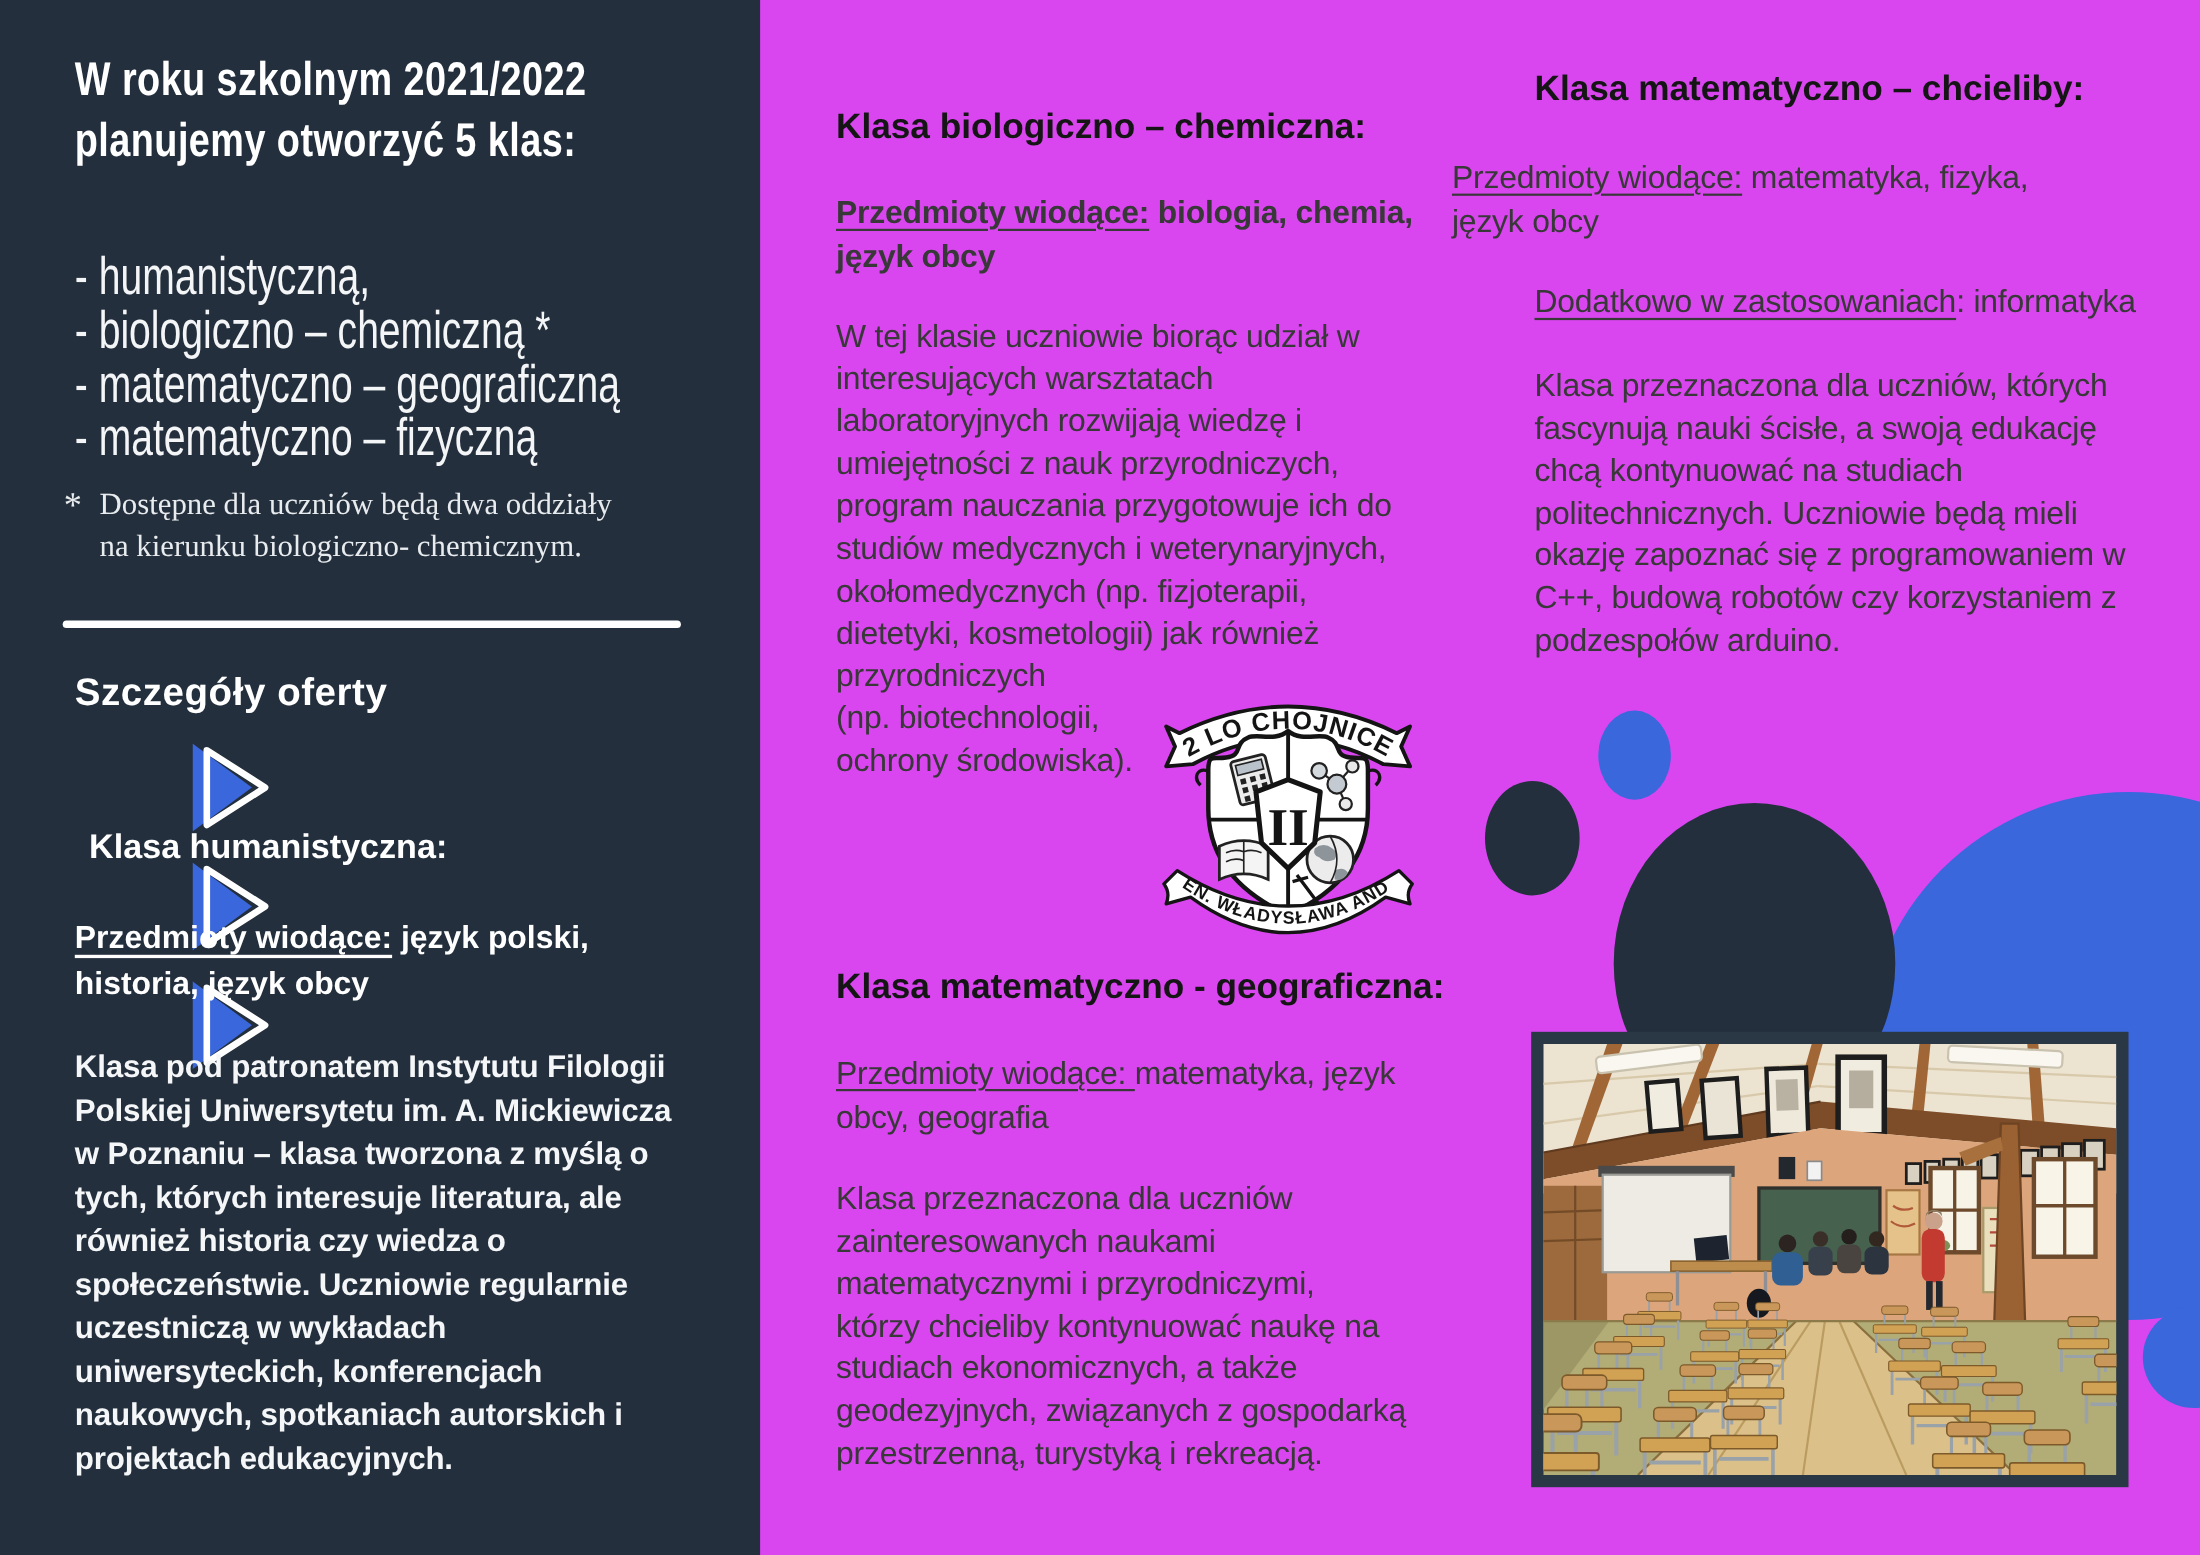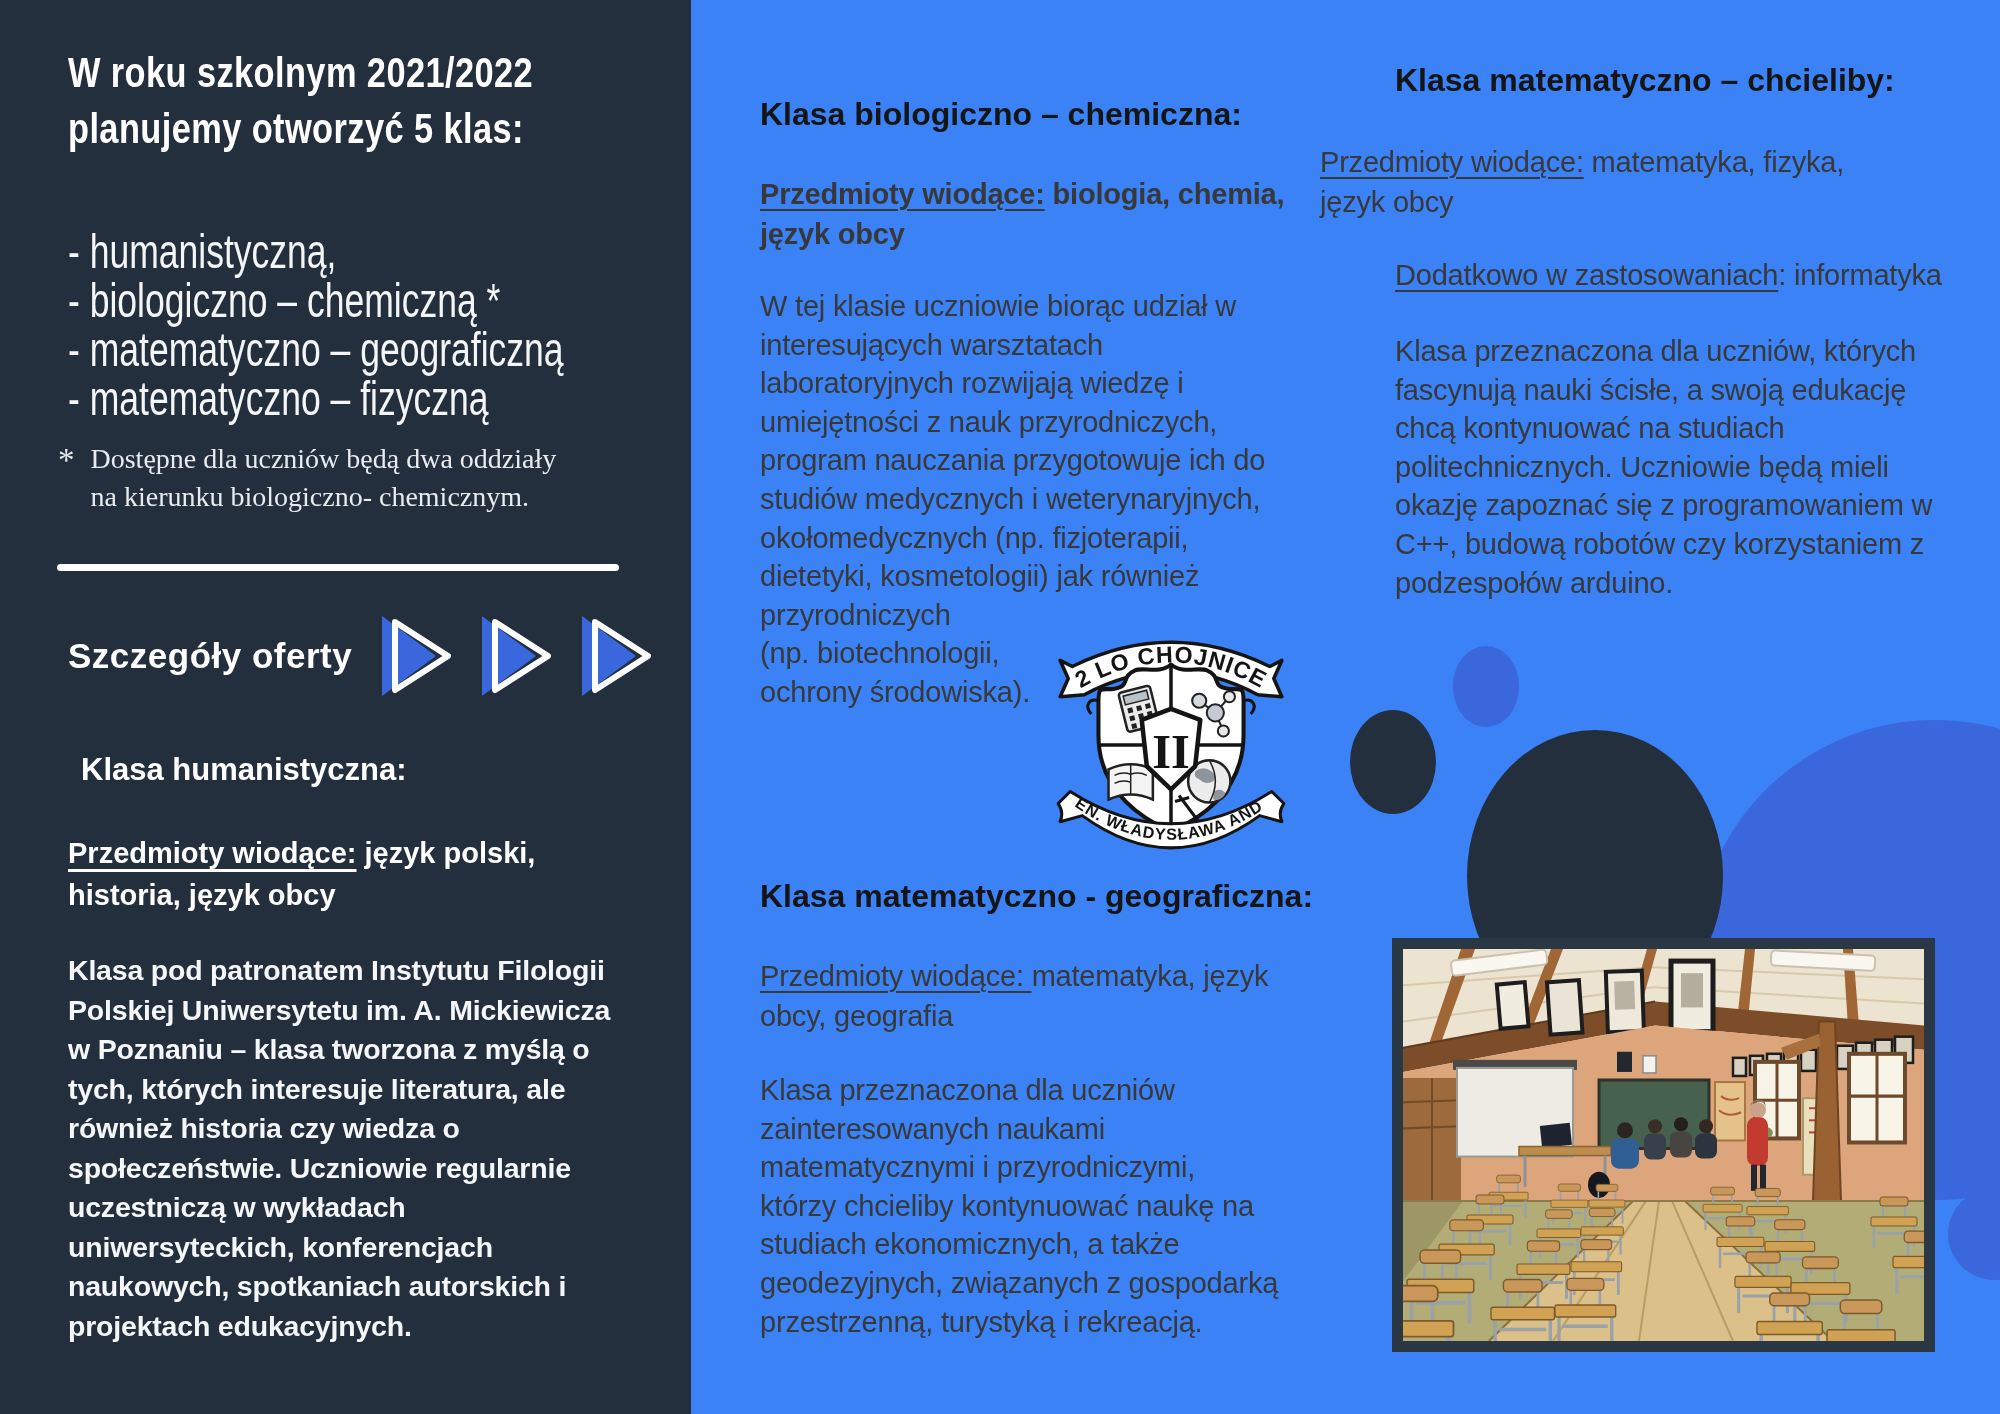--- a/index.html
+++ b/index.html
@@ -1,30 +1,30 @@
 <!DOCTYPE html>
 <html><head>
 <meta charset="utf-8">
 <style>
   html,body{margin:0;padding:0;background:#e7e7e9;}
-  #page{position:relative;width:2000px;height:1414px;background:#3b82f6;overflow:hidden;
+  #page{position:relative;width:2000px;height:1414px;background:#d946ef;overflow:hidden;
         font-family:"Liberation Sans","DejaVu Sans",sans-serif;}
   
   #left-panel{position:absolute;left:0;top:0;width:691px;height:1414px;background:#232f3d;}
   .abs{position:absolute;}
   .pre{white-space:pre-line;}
   .cond{display:inline-block;transform:scaleX(.80);transform-origin:0 50%;white-space:pre-line;}
   .cond-sm{display:inline-block;transform:scaleX(.74);transform-origin:0 50%;white-space:nowrap;}
   .lp-title{left:68px;top:44px;color:#ffffff;font-size:43px;line-height:56px;font-weight:700;letter-spacing:.5px;}
   .lp-list{left:68px;top:200px;color:#f3f5f7;font-size:48px;line-height:49px;font-weight:400;margin-top:27px;}
   .lp-foot{left:58px;top:440px;display:flex;gap:16px;color:#e9ecef;
            font-family:"Liberation Serif","DejaVu Serif",serif;font-size:28px;line-height:38px;}
   .lp-foot .star{font-size:33px;line-height:40px;}
   .lp-divider{left:57px;top:564px;width:562px;height:7px;background:#ffffff;border-radius:4px;}
-  .lp-details{left:68px;top:610px;height:92px;display:flex;align-items:center;gap:24px;}
+  .lp-details{left:68px;top:610px;height:92px;display:flex;align-items:center;gap:24px;flex-direction:column;}
   .lp-details .txt{color:#ffffff;font-size:35px;font-weight:700;letter-spacing:.5px;margin-right:6px;}
   .lp-h2{left:81px;top:752px;color:#ffffff;font-size:31px;font-weight:700;}
   .lp-sub{left:68px;top:832px;color:#ffffff;font-size:29px;line-height:42px;font-weight:700;}
   .lp-para{left:68px;top:951px;color:#f4f6f8;font-size:28.5px;line-height:39.5px;font-weight:700;letter-spacing:-.2px;}
   .u-white{text-decoration:underline;text-decoration-thickness:2.5px;text-underline-offset:6px;}
   
   .col-h{color:#151515;font-size:32px;font-weight:700;}
   .col-body{color:#383838;font-size:29px;line-height:38.6px;letter-spacing:-.2px;}
   .u-dark{text-decoration:underline;text-decoration-thickness:2px;text-underline-offset:5px;}
   .mid-h1{left:760px;top:96px;}

